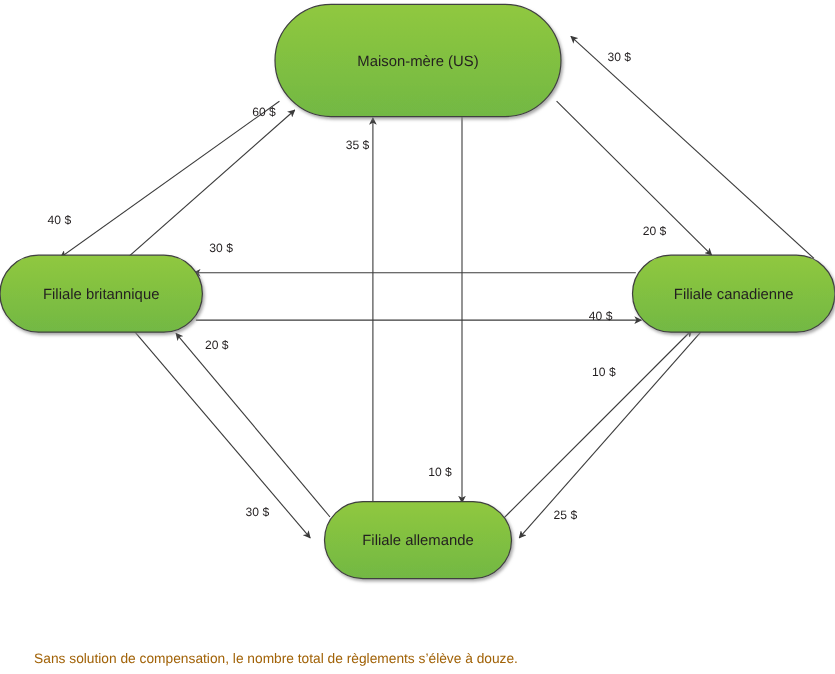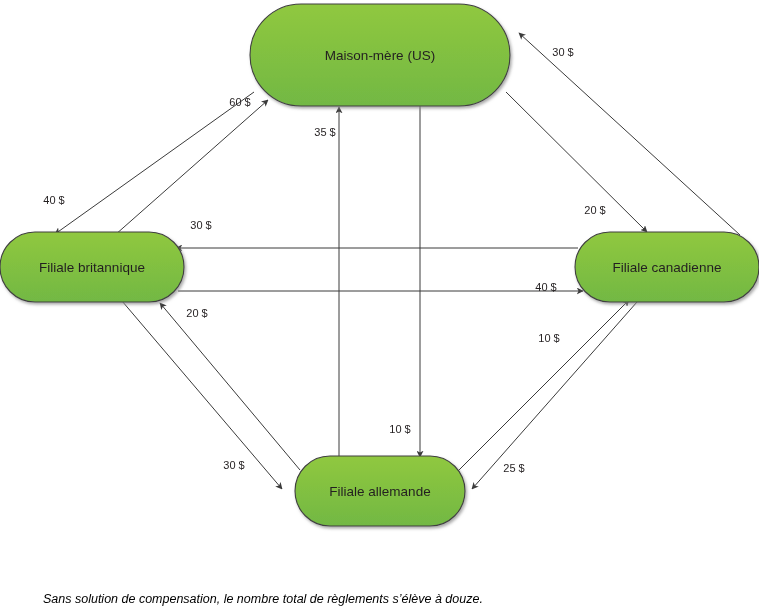--- a/index.html
+++ b/index.html
@@ -41,27 +41,26 @@
     text-anchor: middle;
     dominant-baseline: middle;
   }
   .edge-line {
     stroke: #3b3b3b;
     stroke-width: 1;
     fill: none;
   }
   .caption {
     position: absolute;
-    left: 43px;
+    left: 31px;
     top: 592px;
     font-family: "Liberation Sans", sans-serif;
     font-size: 12.5px;
-    color: #000000;
+    color: #a16207;
     white-space: nowrap;
-    font-style: italic;
   }
 </style>
 </head>
 <body>
 
 <div id="diagram-root">
   <svg id="flow-svg" viewBox="0 0 759 613" xmlns="http://www.w3.org/2000/svg">
     <defs>
       <linearGradient id="node-grad" x1="0" y1="0" x2="0" y2="1">
         <stop offset="0%" stop-color="#90C83F"></stop>

